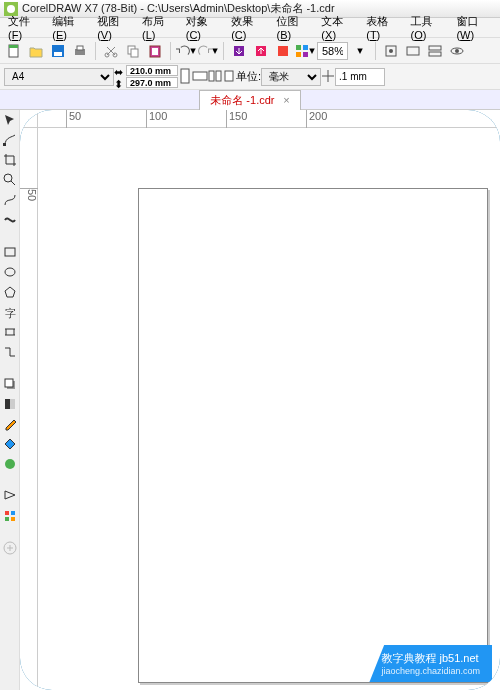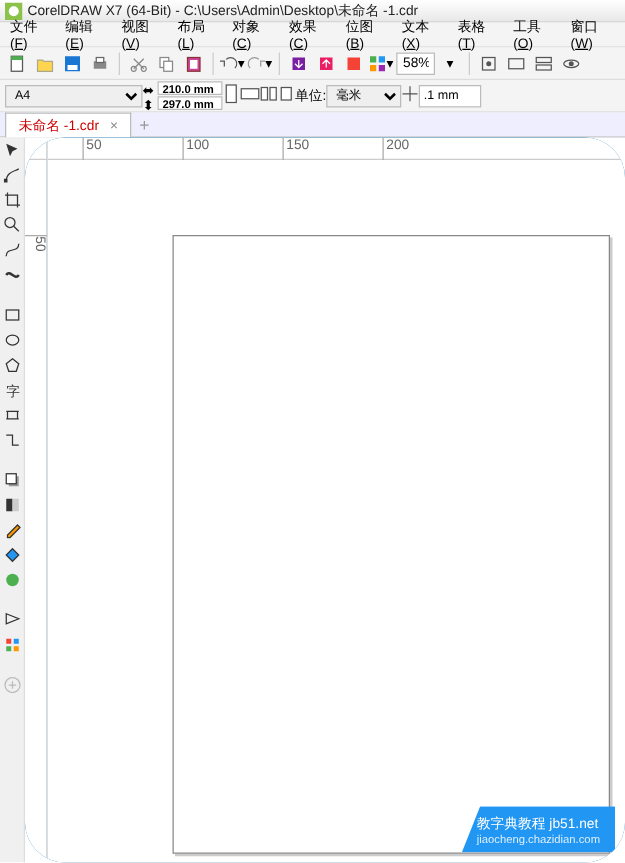--- a/index.html
+++ b/index.html
@@ -18,21 +18,21 @@
 .toolbar .sep { width: 1px; height: 18px; background: #ccc; margin: 0 3px; }
 .toolbar .zoom { width: 31px; height: 18px; border: 1px solid #bbb; font-size: 11px; padding: 0 4px; }
 
 .propbar { height: 26px; background: #f4f4f4; display: flex; align-items: center; padding: 0 4px; border-bottom: 1px solid #ddd; gap: 0; }
 .propbar select, .propbar input { height: 18px; border: 1px solid #bbb; font-size: 10px; padding: 0 3px; }
 .dim-group { display: flex; flex-direction: column; gap: 1px; }
 .dim-group .row { display: flex; align-items: center; gap: 2px; }
 .dim-group input { width: 52px; height: 11px; font-size: 9px; font-weight: bold; }
 .dim-group .icon-sm { width: 10px; height: 10px; }
 
-.tabbar { height: 20px; background: #eef; display: flex; align-items: center; padding: 0 4px; border-bottom: 1px solid #ccc; }
+.tabbar { height: 20px; background: #eef; display: flex; align-items: center; padding: 0 4px; border-bottom: 1px solid #ccc; flex-direction: column; }
 .tabbar .tab { padding: 2px 10px; background: #fff; border: 1px solid #bbb; border-bottom: none; font-size: 10px; color: #c00; position: relative; }
 .tabbar .close-x { margin-left: 6px; color: #888; cursor: pointer; }
 .tabbar .plus { margin-left: 6px; color: #999; cursor: pointer; font-size: 14px; }
 
 .workspace { display: flex; height: 580px; position: relative; }
 .toolbox { width: 20px; background: #f0f0f0; border-right: 1px solid #ddd; display: flex; flex-direction: column; align-items: center; padding-top: 2px; gap: 4px; }
 .toolbox .tb { width: 16px; height: 16px; cursor: pointer; display: inline-flex; align-items: center; justify-content: center; }
 .toolbox .tgap { height: 8px; }
 
 .canvas-area { flex: 1; position: relative; background: #0369a1; overflow: hidden; border-radius: 32px; }
@@ -53,21 +53,21 @@
 </head>
 <body>
 
 <div class="titlebar">
   <span class="icon">
     <svg width="14" height="14">
         <rect width="14" height="14" fill="#8bc34a"></rect>
         <circle cx="7" cy="7" r="4" fill="#fff"></circle>
       </svg>
   </span>
-  <span class="title"><span>CorelDRAW X7 (64-Bit)</span> - <span>C:\Users\Admin\Desktop\未命名 -1.cdr</span></span>
+  <span class="title"><span>CorelDRAW X7 (78-Bit)</span> - <span>C:\Users\Admin\Desktop\未命名 -1.cdr</span></span>
 </div>
 
 <div class="menubar">
   <span class="item"><span>文件</span>(<span class="u">F</span>)</span>
   <span class="item"><span>编辑</span>(<span class="u">E</span>)</span>
   <span class="item"><span>视图</span>(<span class="u">V</span>)</span>
   <span class="item"><span>布局</span>(<span class="u">L</span>)</span>
   <span class="item"><span>对象</span>(<span class="u">C</span>)</span>
   <span class="item"><span>效果</span>(<span class="u">C</span>)</span>
   <span class="item"><span>位图</span>(<span class="u">B</span>)</span>

